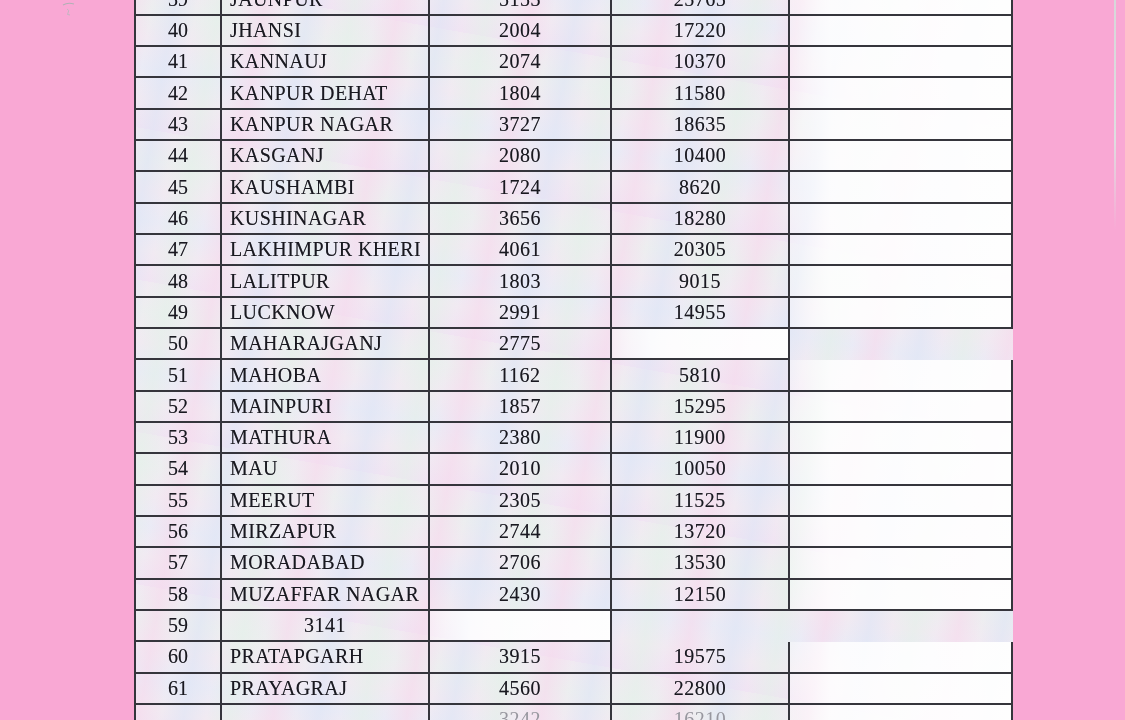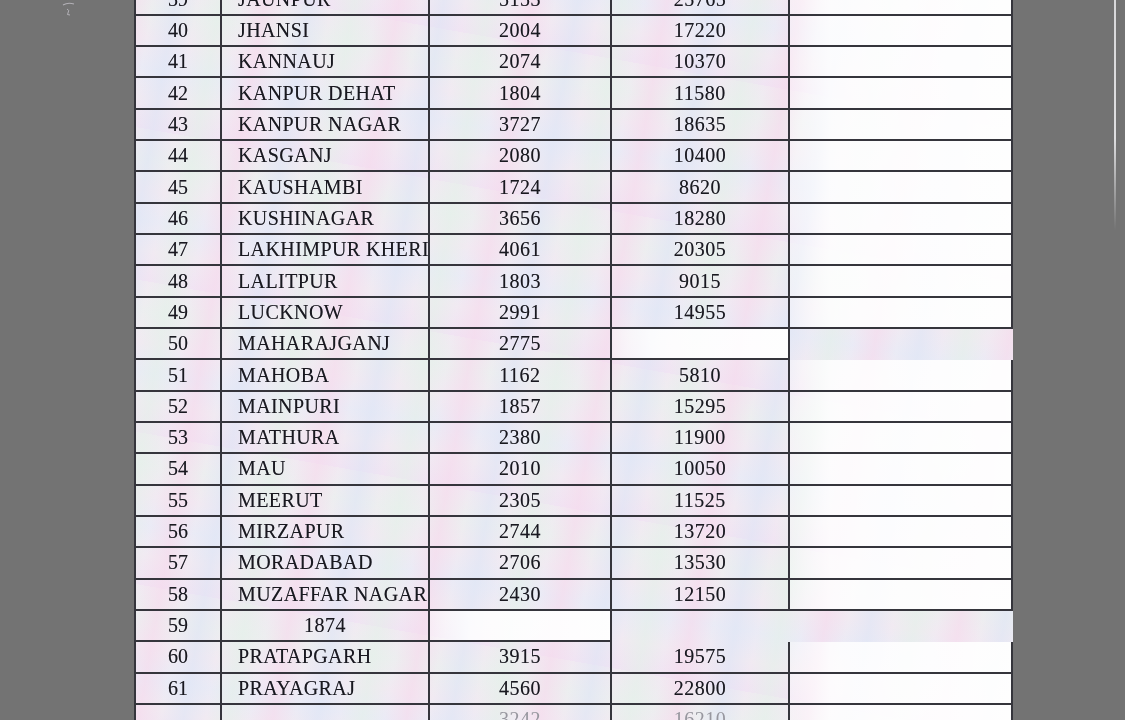--- a/index.html
+++ b/index.html
@@ -1,20 +1,20 @@
 <!DOCTYPE html>
 <html><head>
 <meta charset="utf-8">
 <style>
   html,body{margin:0;padding:0;background:#ffffff;}
   .canvas{
     position:relative;
     width:1125px;height:720px;
     overflow:hidden;
-    background:#737373;
+    background:#f9a8d4;
     font-family:"Liberation Serif", serif;
   }
   
   .scan-table{
     position:absolute;
     left:134px;
     top:-15.6px;
     width:879px;
     background-color:#f1eaf2;
     background-image:
@@ -39,21 +39,21 @@
     border-bottom:2px solid #35353c;
     display:flex;
     align-items:center;
     overflow:hidden;
     font-size:20px;
     color:#191920;
     text-shadow:0 0 0.6px rgba(30,30,40,0.45);
     white-space:nowrap;
   }
   .c-no{border-left:2px solid #35353c;justify-content:center;}
-  .c-district{justify-content:flex-start;padding-left:16px;letter-spacing:0.4px;}
+  .c-district{justify-content:flex-start;padding-left:8px;letter-spacing:0.4px;}
   .c-v1,.c-v2{justify-content:center;letter-spacing:0.5px;}
   .c-blank{
     background:linear-gradient(90deg,
       rgba(255,255,255,0.35) 0px,
       rgba(255,255,255,0.85) 40px,
       rgba(255,255,255,0.95) 100%);
   }
   .t-row.faded .cell{color:#97979f;text-shadow:none;}
   
   .pen-mark{
@@ -210,21 +210,21 @@
         </div>
         <div class="t-row">
           <div class="cell c-no">58</div>
           <div class="cell c-district">MUZAFFAR NAGAR</div>
           <div class="cell c-v1">2430</div>
           <div class="cell c-v2">12150</div>
           <div class="cell c-blank"></div>
         </div>
         <div class="t-row">
           <div class="cell c-no">59</div>
-          <div class="cell c-v1">1874</div>
+          <div class="cell c-v1">3141</div>
           <div class="cell c-blank"></div>
         </div>
         <div class="t-row">
           <div class="cell c-no">60</div>
           <div class="cell c-district">PRATAPGARH</div>
           <div class="cell c-v1">3915</div>
           <div class="cell c-v2">19575</div>
           <div class="cell c-blank"></div>
         </div>
         <div class="t-row">

